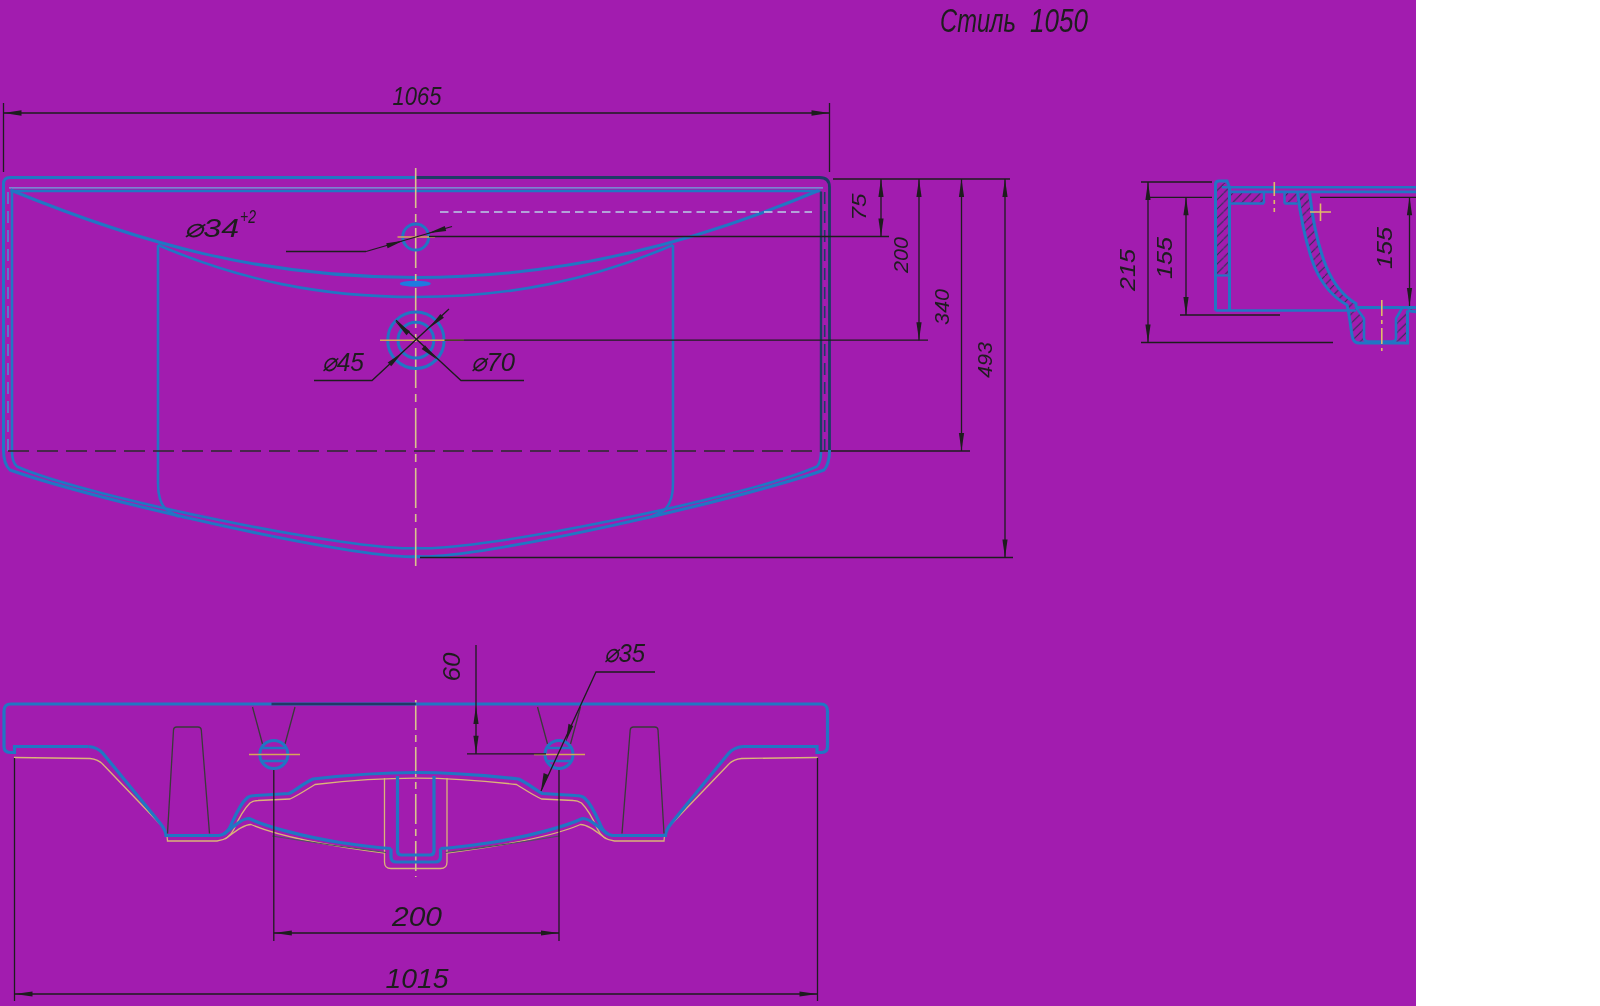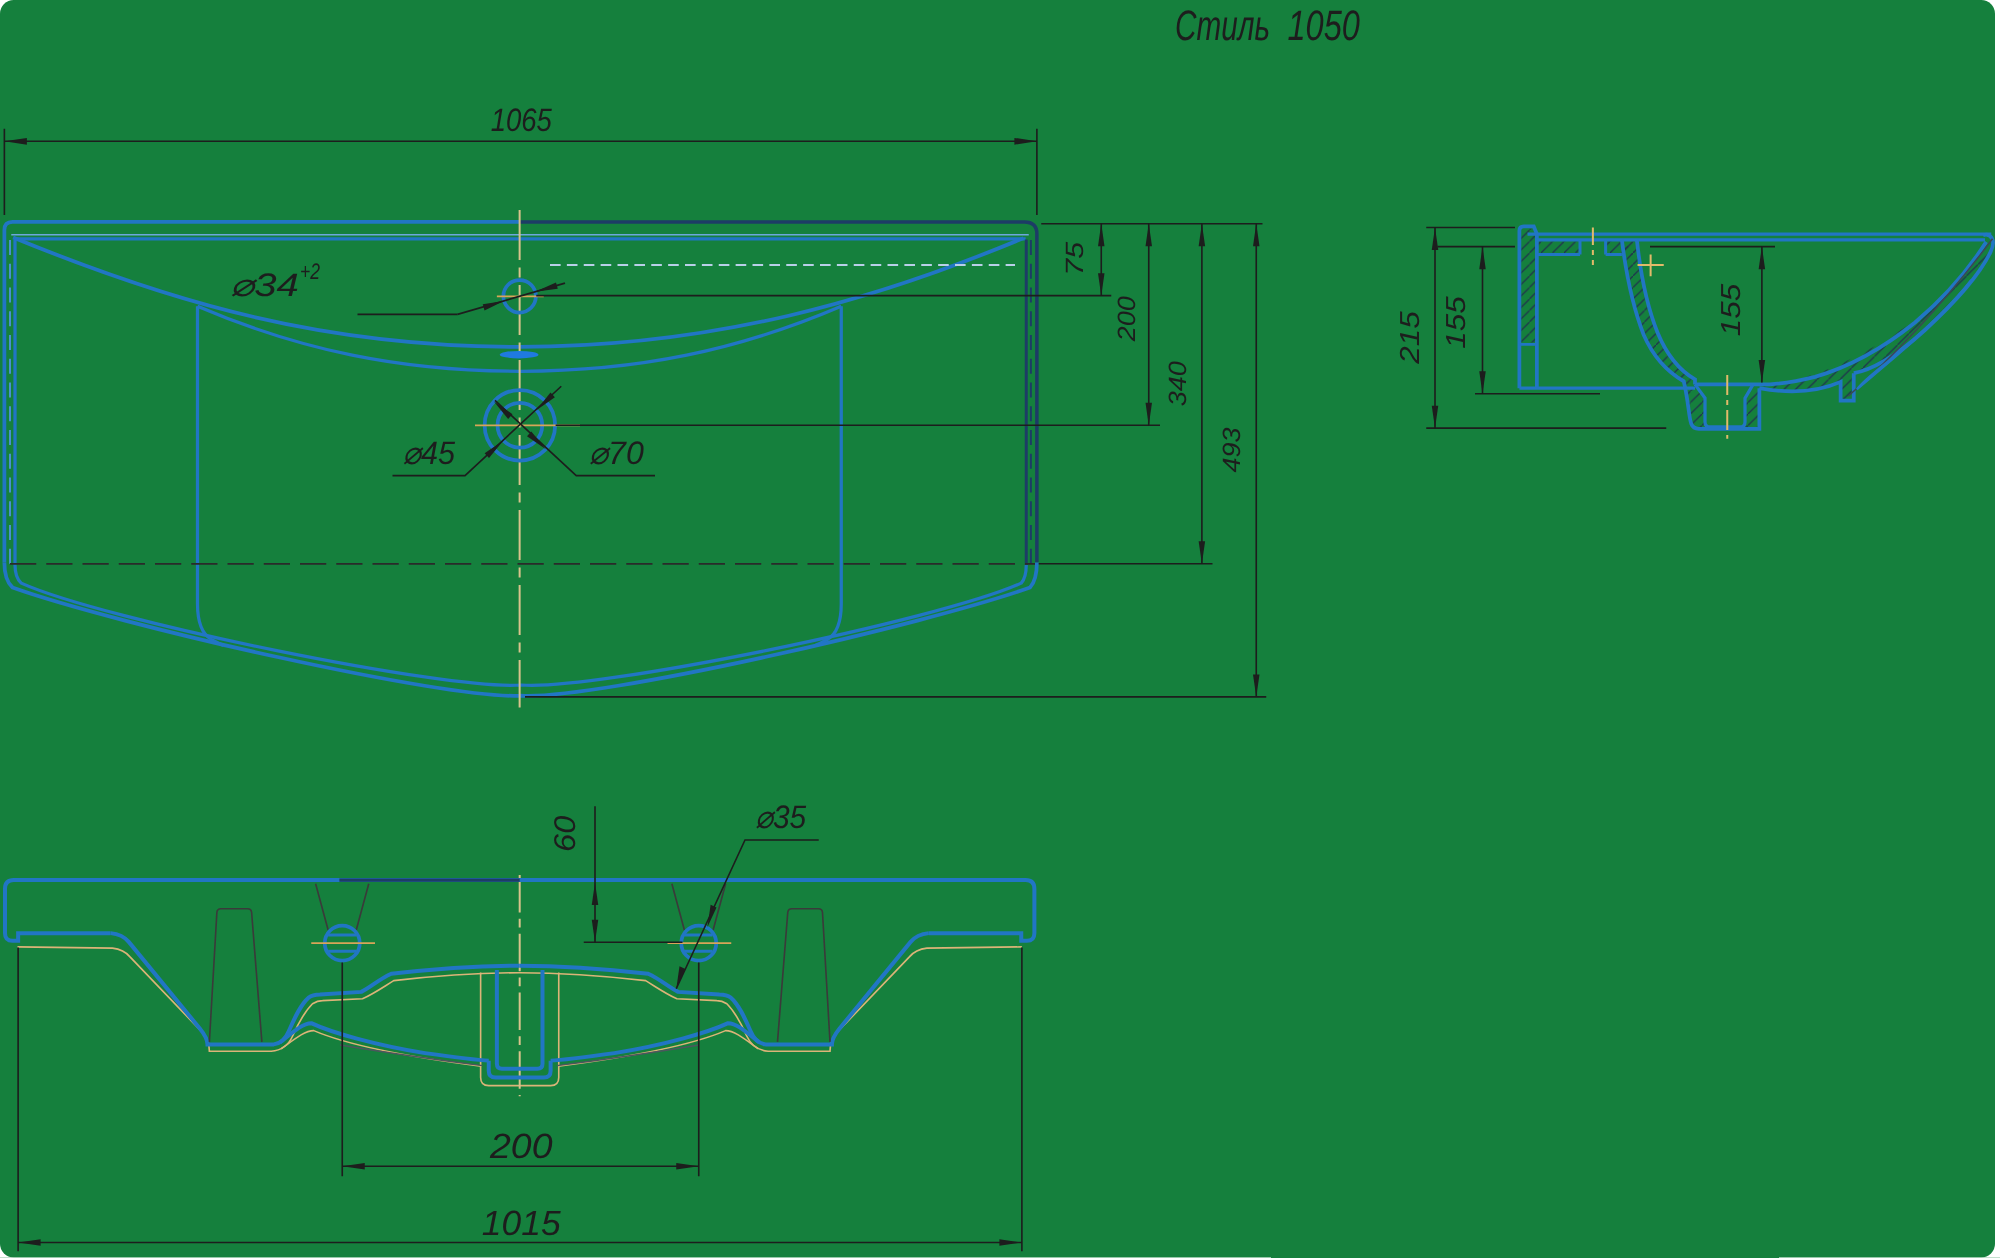--- a/index.html
+++ b/index.html
@@ -1,17 +1,17 @@
 <!DOCTYPE html>
 <html><head>
 <meta charset="utf-8">
 <style>
   html,body{margin:0;padding:0;background:#ffffff;}
-  .page{position:relative;width:1596px;height:1006px;background:#15803d;overflow:hidden;
-        font-family:"Liberation Sans", sans-serif;border-radius:11px;}
+  .page{position:relative;width:1416px;height:1006px;background:#a21caf;overflow:hidden;
+        font-family:"Liberation Sans", sans-serif;}
   text{font-family:"Liberation Sans", sans-serif;font-style:italic;fill:#1d1d1d;}
 </style>
 </head>
 <body>
 <div class="page">
 <svg width="1600" height="1006" viewBox="0 0 1600 1006" xmlns="http://www.w3.org/2000/svg">
 <defs>
   <pattern id="hatch" patternUnits="userSpaceOnUse" width="9.2" height="9.2">
     <line x1="-1" y1="10.2" x2="10.2" y2="-1" stroke="#20324e" stroke-width="1"></line>
   </pattern>

